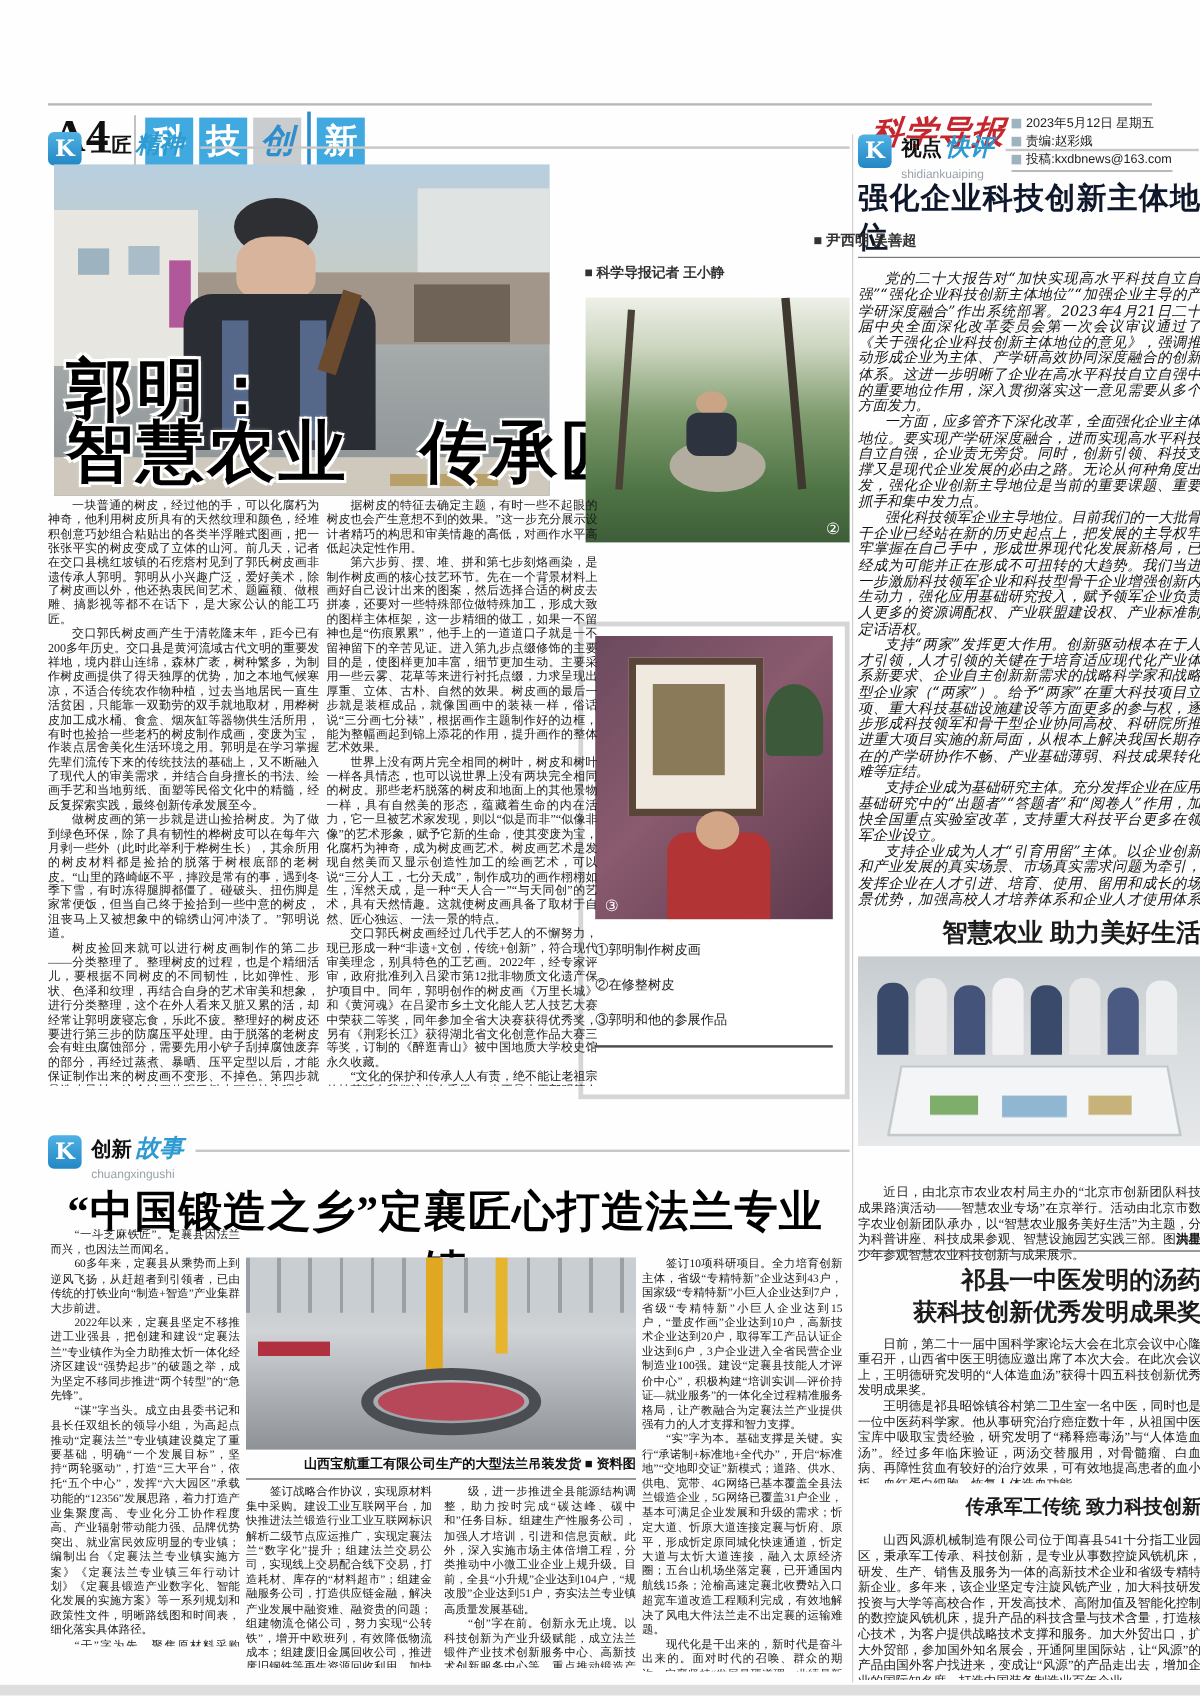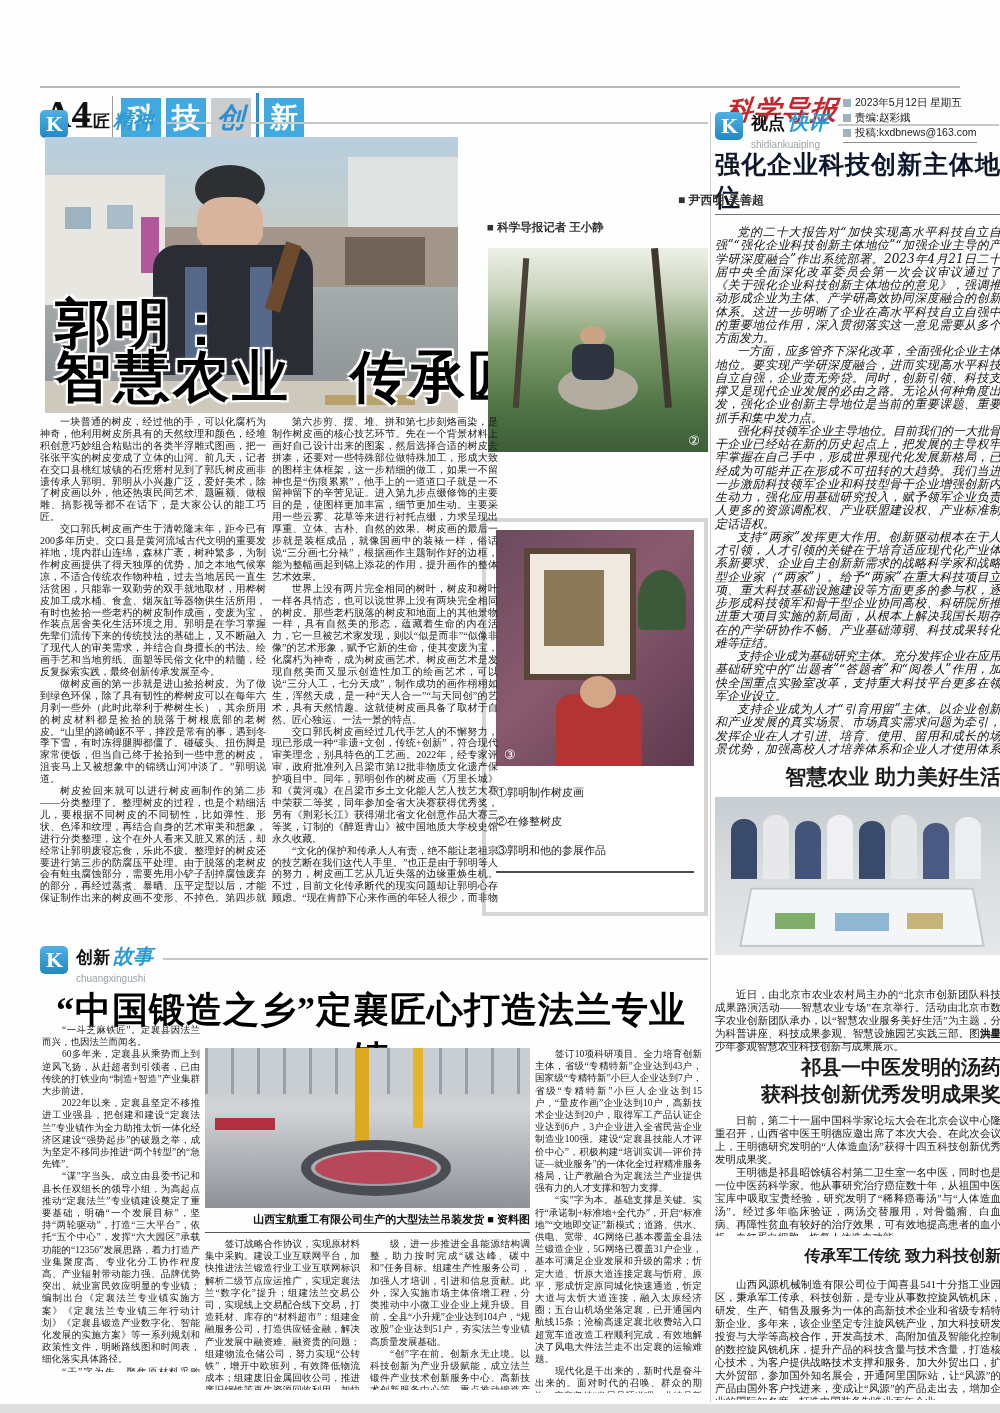--- a/index.html
+++ b/index.html
@@ -162,20 +162,21 @@
   <div class="a1col body-serif" style="left:40px;">
     <div>
         <p>一块普通的树皮，经过他的手，可以化腐朽为神奇，他利用树皮所具有的天然纹理和颜色，经堆积创意巧妙组合粘贴出的各类半浮雕式图画，把一张张平实的树皮变成了立体的山河。前几天，记者在交口县桃红坡镇的石疙瘩村见到了郭氏树皮画非遗传承人郭明。郭明从小兴趣广泛，爱好美术，除了树皮画以外，他还热衷民间艺术、题匾额、做根雕、搞影视等都不在话下，是大家公认的能工巧匠。</p>
         <p>交口郭氏树皮画产生于清乾隆末年，距今已有200多年历史。交口县是黄河流域古代文明的重要发祥地，境内群山连绵，森林广袤，树种繁多，为制作树皮画提供了得天独厚的优势，加之本地气候寒凉，不适合传统农作物种植，过去当地居民一直生活贫困，只能靠一双勤劳的双手就地取材，用桦树皮加工成水桶、食盒、烟灰缸等器物供生活所用，有时也捡拾一些老朽的树皮制作成画，变废为宝，作装点居舍美化生活环境之用。郭明是在学习掌握先辈们流传下来的传统技法的基础上，又不断融入了现代人的审美需求，并结合自身擅长的书法、绘画手艺和当地剪纸、面塑等民俗文化中的精髓，经反复探索实践，最终创新传承发展至今。</p>
         <p>做树皮画的第一步就是进山捡拾树皮。为了做到绿色环保，除了具有韧性的桦树皮可以在每年六月剥一些外（此时此举利于桦树生长），其余所用的树皮材料都是捡拾的脱落于树根底部的老树皮。“山里的路崎岖不平，摔跤是常有的事，遇到冬季下雪，有时冻得腿脚都僵了。碰破头、扭伤脚是家常便饭，但当自己终于捡拾到一些中意的树皮，沮丧马上又被想象中的锦绣山河冲淡了。”郭明说道。</p>
         <p>树皮捡回来就可以进行树皮画制作的第二步——分类整理了。整理树皮的过程，也是个精细活儿，要根据不同树皮的不同韧性，比如弹性、形状、色泽和纹理，再结合自身的艺术审美和想象，进行分类整理，这个在外人看来又脏又累的活，却经常让郭明废寝忘食，乐此不疲。整理好的树皮还要进行第三步的防腐压平处理。由于脱落的老树皮会有蛀虫腐蚀部分，需要先用小铲子刮掉腐蚀废弃的部分，再经过蒸煮、暴晒、压平定型以后，才能保证制作出来的树皮画不变形、不掉色。第四步就是选皮量材。这个过程体现了树皮画的核心理念，依树皮本身的色泽、形状、纹理，量皮作画，选皮制景。第五步是设计构思，郭明说：“设计构思一般有两种情况，一种是主题相形，即根据自己预先想好的主题寻找合适的树皮材料作画；另一种是看皮制画，就是根</p>
       </div>
   </div>
   <div class="a1col body-serif" style="left:272px;">
     <div>
+        <p>据树皮的特征去确定主题，有时一些不起眼的树皮也会产生意想不到的效果。”这一步充分展示设计者精巧的构思和审美情趣的高低，对画作水平高低起决定性作用。</p>
         <p>第六步剪、摆、堆、拼和第七步刻烙画染，是制作树皮画的核心技艺环节。先在一个背景材料上画好自己设计出来的图案，然后选择合适的树皮去拼凑，还要对一些特殊部位做特殊加工，形成大致的图样主体框架，这一步精细的做工，如果一不留神也是“伤痕累累”，他手上的一道道口子就是一不留神留下的辛苦见证。进入第九步点缀修饰的主要目的是，使图样更加丰富，细节更加生动。主要采用一些云雾、花草等来进行衬托点缀，力求呈现出厚重、立体、古朴、自然的效果。树皮画的最后一步就是装框成品，就像国画中的装裱一样，俗话说“三分画七分裱”，根据画作主题制作好的边框，能为整幅画起到锦上添花的作用，提升画作的整体艺术效果。</p>
         <p>世界上没有两片完全相同的树叶，树皮和树叶一样各具情态，也可以说世界上没有两块完全相同的树皮。那些老朽脱落的树皮和地面上的其他景物一样，具有自然美的形态，蕴藏着生命的内在活力，它一旦被艺术家发现，则以“似是而非”“似像非像”的艺术形象，赋予它新的生命，使其变废为宝，化腐朽为神奇，成为树皮画艺术。树皮画艺术是发现自然美而又显示创造性加工的绘画艺术，可以说“三分人工，七分天成”，制作成功的画作栩栩如生，浑然天成，是一种“天人合一”“与天同创”的艺术，具有天然情趣。这就使树皮画具备了取材于自然、匠心独运、一法一景的特点。</p>
         <p>交口郭氏树皮画经过几代手艺人的不懈努力，现已形成一种“非遗+文创，传统+创新”，符合现代审美理念，别具特色的工艺画。2022年，经专家评审，政府批准列入吕梁市第12批非物质文化遗产保护项目中。同年，郭明创作的树皮画《万里长城》和《黄河魂》在吕梁市乡土文化能人艺人技艺大赛中荣获二等奖，同年参加全省大决赛获得优秀奖，另有《荆彩长江》获得湖北省文化创意作品大赛三等奖，订制的《醉逛青山》被中国地质大学校史馆永久收藏。</p>
         <p>“文化的保护和传承人人有责，绝不能让老祖宗的技艺断在我们这代人手里。”也正是由于郭明等人的努力，树皮画工艺从几近失落的边缘重焕生机。不过，目前文化传承断代的现实问题却让郭明心存顾虑。“现在肯静下心来作画的年轻人很少，而非物质文化遗产的传承单靠我们这群上年纪的人是远远不够的！我们的队伍需要更多年轻人参与进来，他们才应该是树皮画工艺传承的主力军。”郭明向记者表达了心底对于传统手工艺传承的期待。</p>
       </div>
 
   </div>
 
   <div class="sec-head" style="left:40px;top:946px;width:668px;">
     <div class="kbox">K</div>

